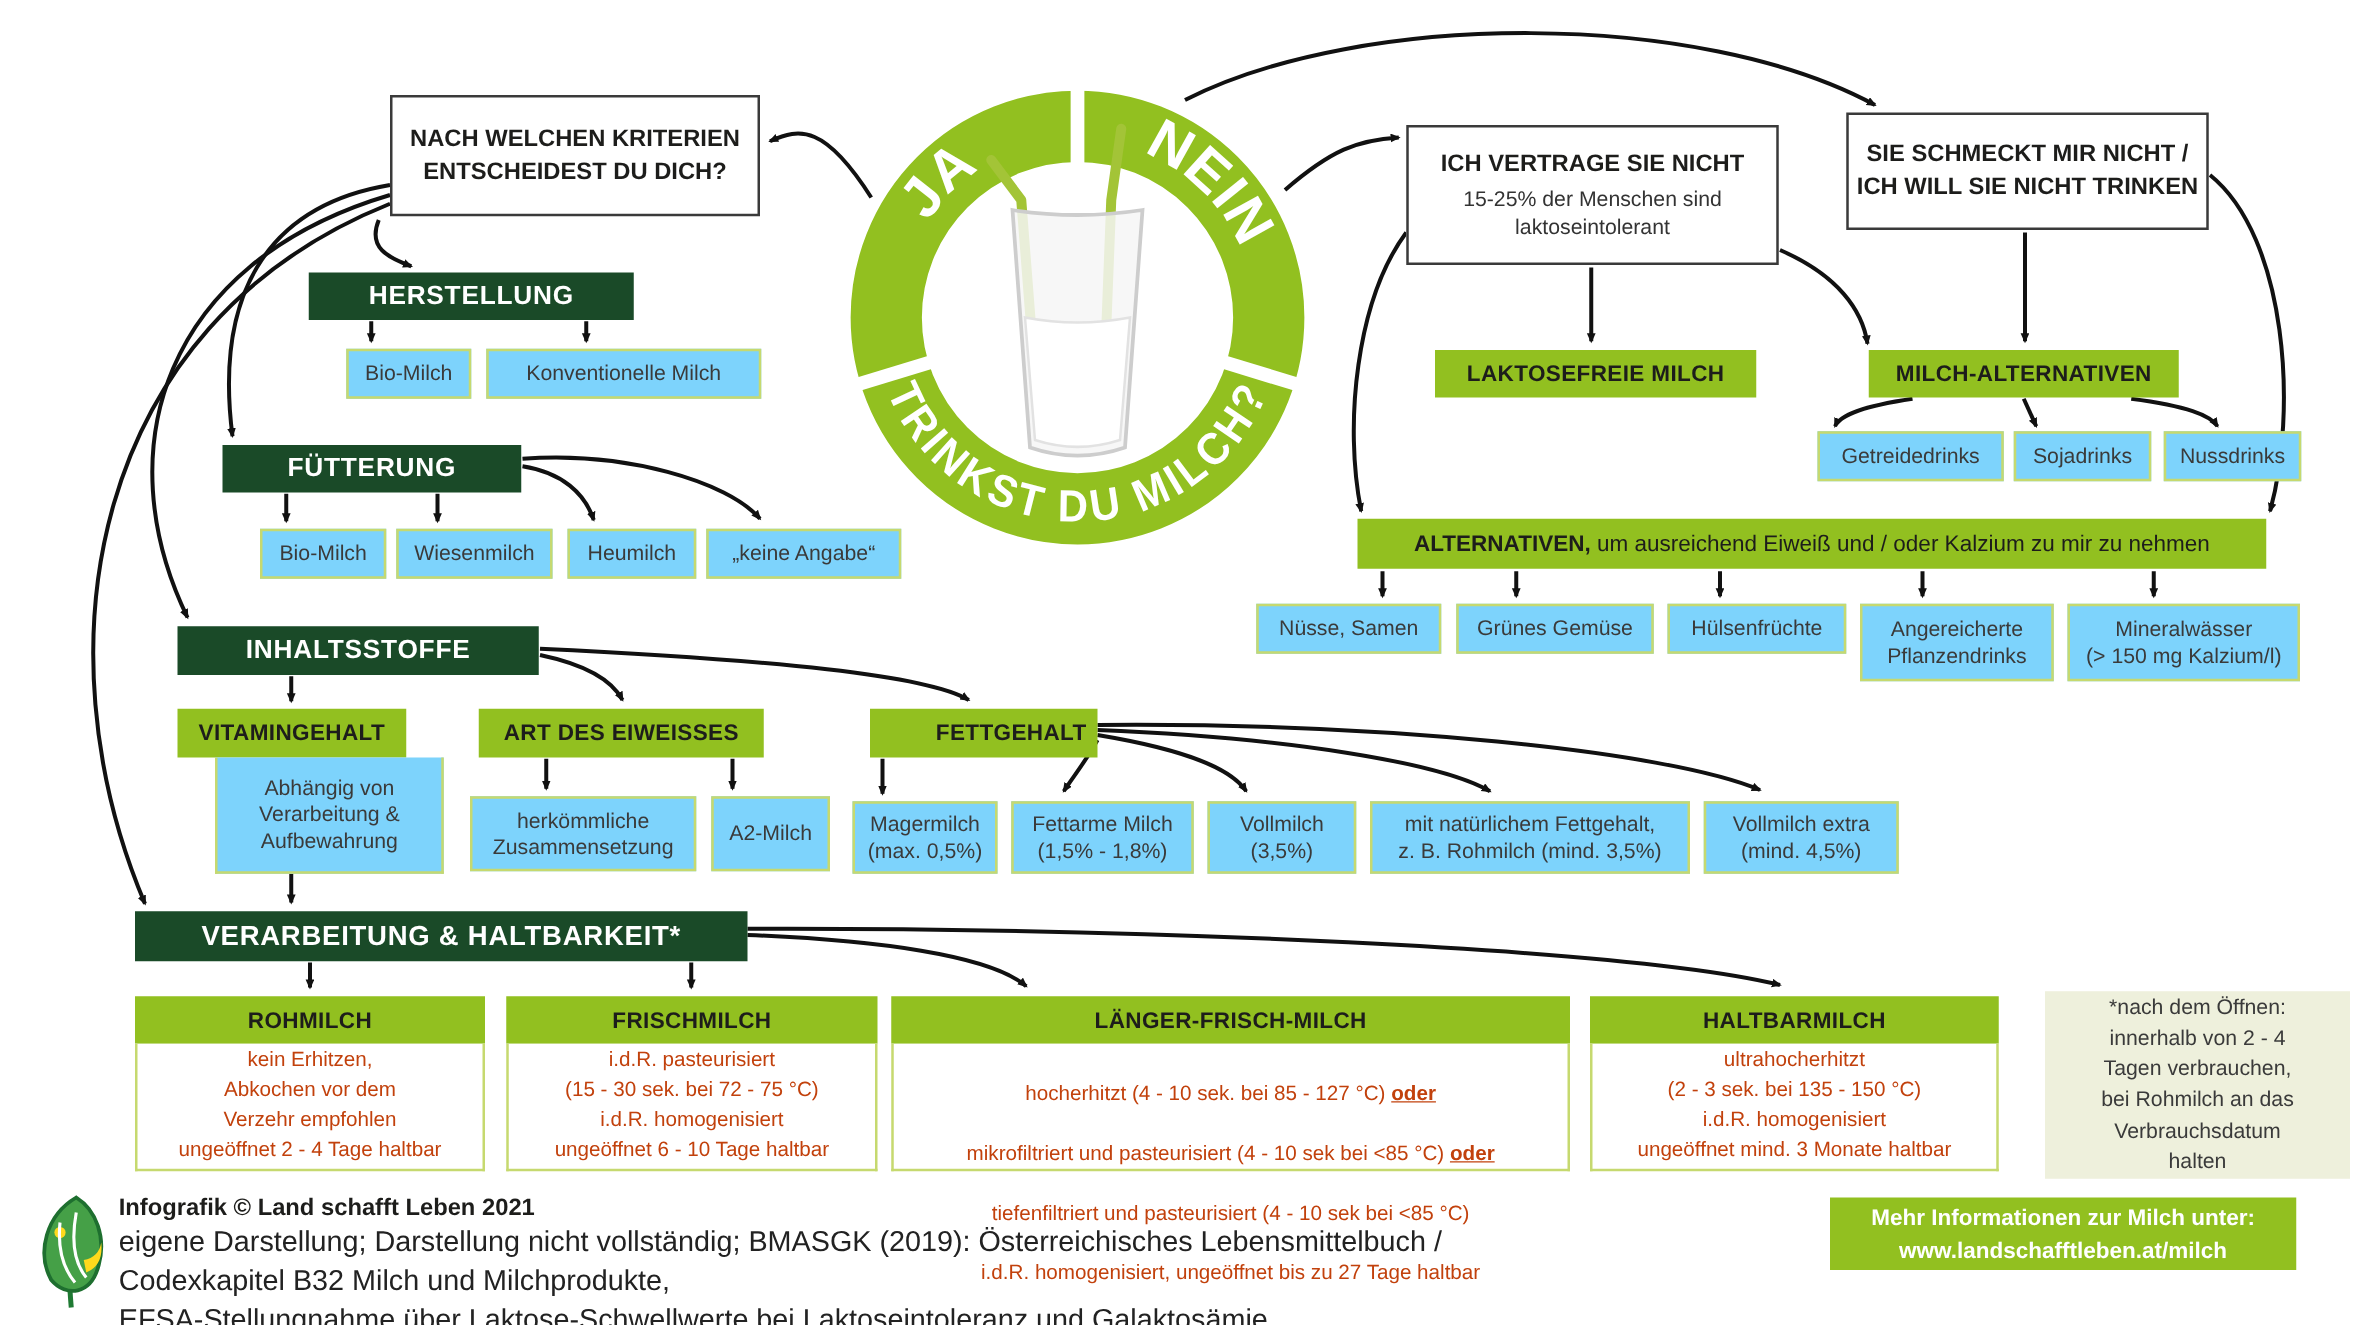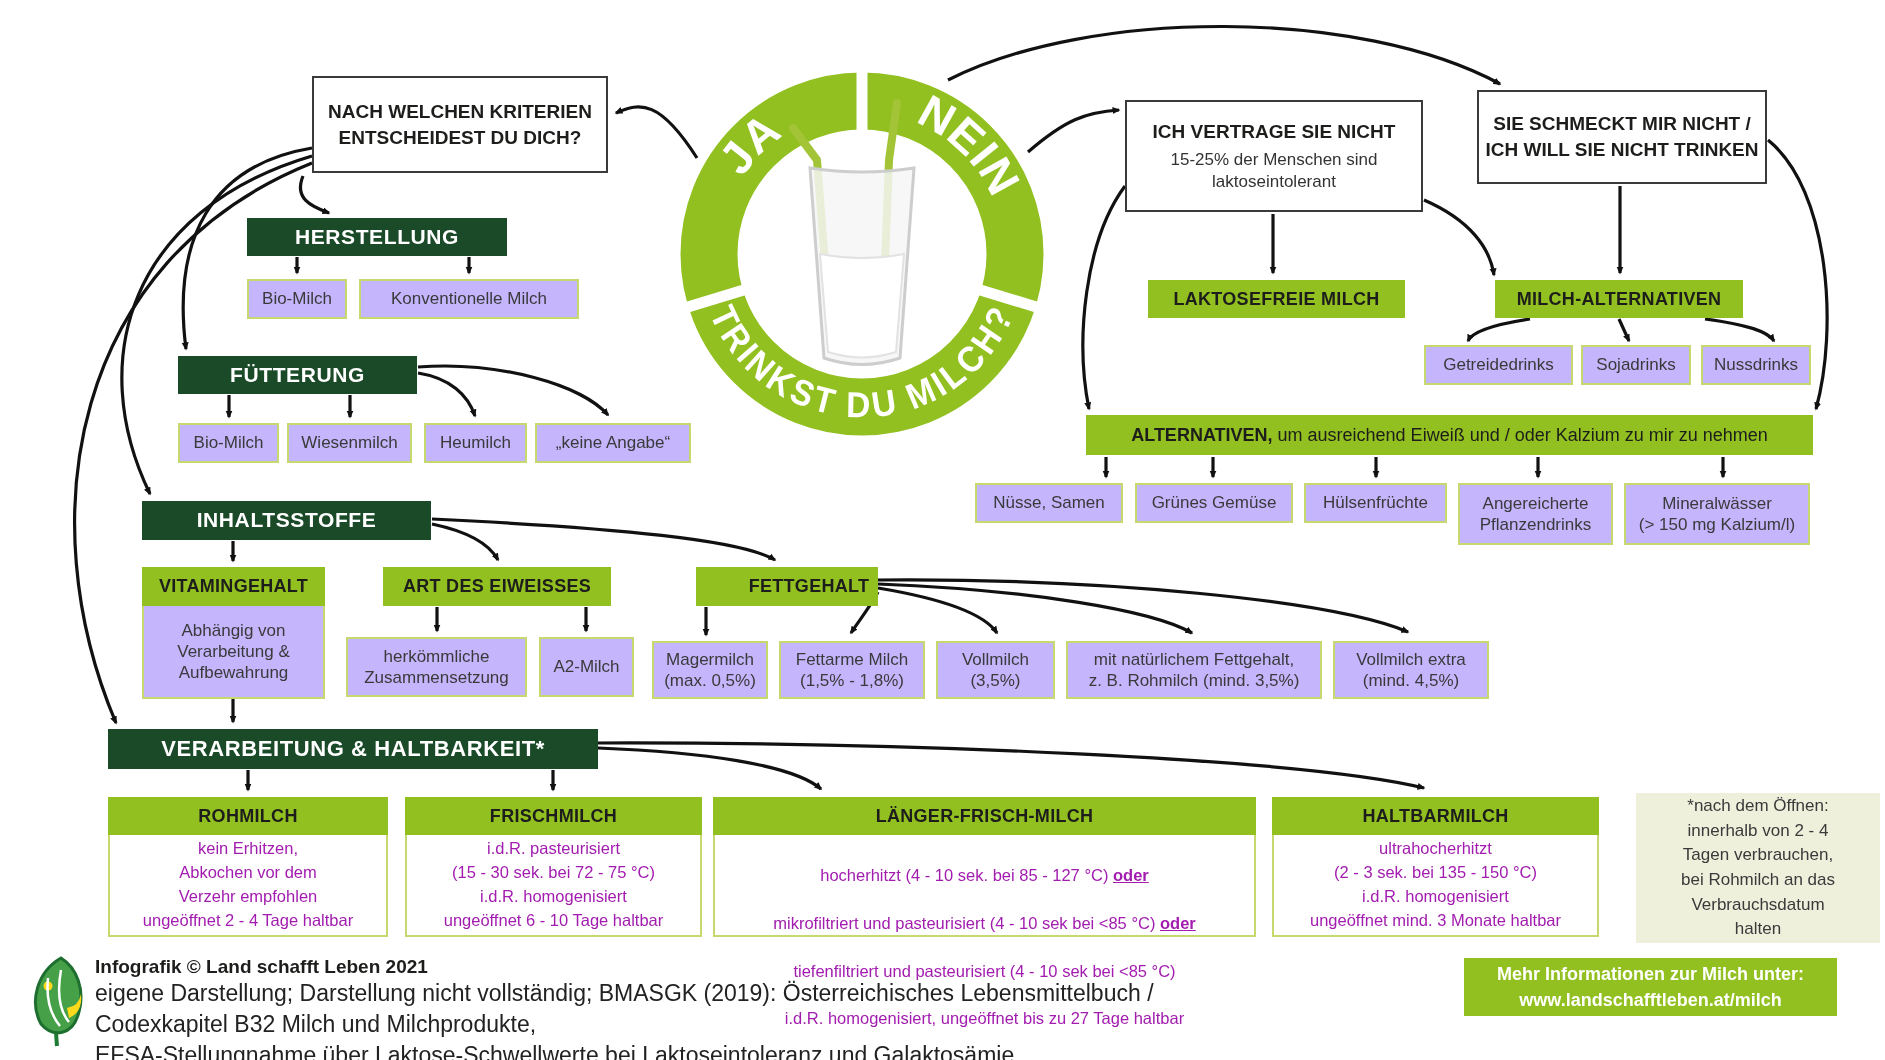--- a/index.html
+++ b/index.html
@@ -4,29 +4,29 @@
 <style>
   html,body{margin:0;padding:0;background:#fff;}
   #canvas{position:relative;width:1885px;height:1060px;background:#fff;overflow:hidden;
           font-family:"Liberation Sans",sans-serif;color:#2f2f2f;}
   .abs{position:absolute;box-sizing:border-box;}
   #arrows{position:absolute;left:0;top:0;z-index:1;}
   .box{z-index:2;display:flex;align-items:center;justify-content:center;text-align:center;
        white-space:pre-line;line-height:1.25;}
   .dark-hdr{background:#1a4a28;color:#ffffff;font-weight:bold;font-size:21px;letter-spacing:.6px;}
   .lgt-hdr{background:#92c020;color:#1d1d1b;font-weight:bold;font-size:18px;letter-spacing:.3px;}
-  .white-box{background:#c4b5fd;border:2px solid #c6d96f;color:#3a3a3a;font-size:17px;}
+  .white-box{background:#7dd3fc;border:2px solid #c6d96f;color:#3a3a3a;font-size:17px;margin-left:30px;}
   .outline-box{background:#fff;border:2px solid #3a3a3a;color:#1d1d1b;}
   .outline-box .ttl{font-weight:bold;font-size:19px;white-space:pre-line;line-height:1.35;}
   .outline-box .sub{font-size:17px;white-space:pre-line;line-height:1.3;margin-top:4px;color:#333;}
   .banner{background:#92c020;color:#1d1d1b;font-size:18px;}
   .banner b{font-weight:bold;}
   .card-hdr{height:38px;background:#92c020;color:#1d1d1b;font-weight:bold;font-size:18px;
             display:flex;align-items:center;justify-content:center;letter-spacing:.3px;}
-  .card-body{background:#fff;border:2px solid #c6d96f;border-top:none;color:#a21caf;font-size:16.5px;
+  .card-body{background:#fff;border:2px solid #c6d96f;border-top:none;color:#c2410c;font-size:16.5px;
              line-height:1.45;display:flex;align-items:center;justify-content:center;
              text-align:center;white-space:pre-line;height:102px;box-sizing:border-box;}
   .oder{font-weight:bold;text-decoration:underline;}
   .note{background:#eef0dc;color:#3a3a3a;font-size:17px;line-height:1.45;}
   .footer-credit{font-weight:bold;font-size:19px;color:#1d1d1b;}
   .footer-src{font-size:23px;color:#222;line-height:1.35;}
   .info-box{background:#92c020;color:#fff;font-weight:bold;font-size:18px;line-height:1.45;}
 </style>
 </head>
 <body>

